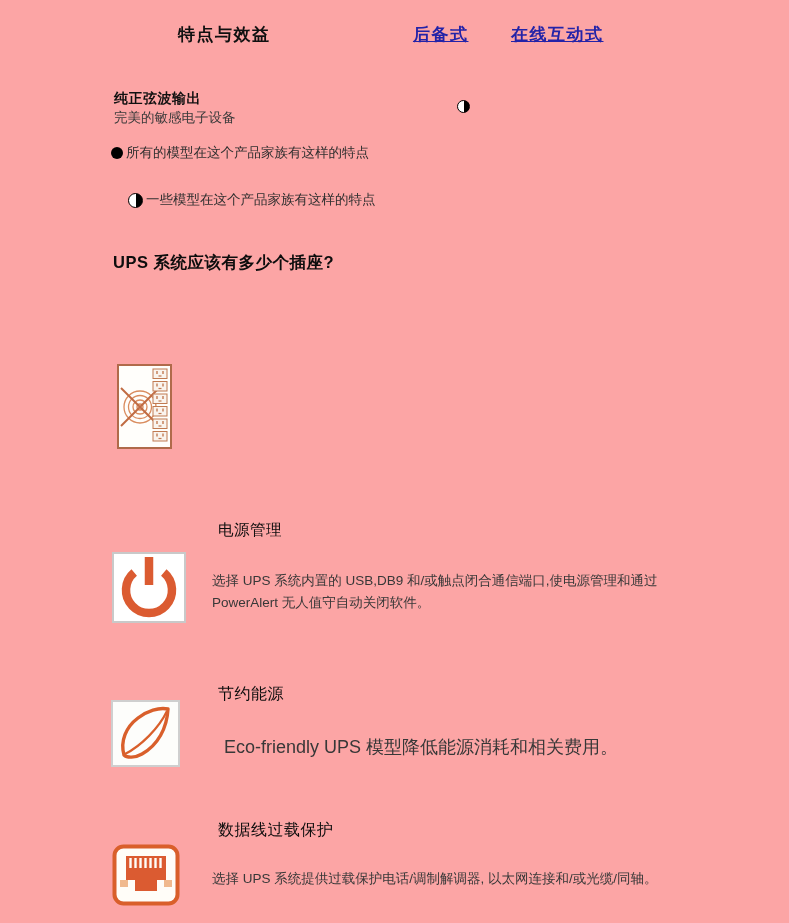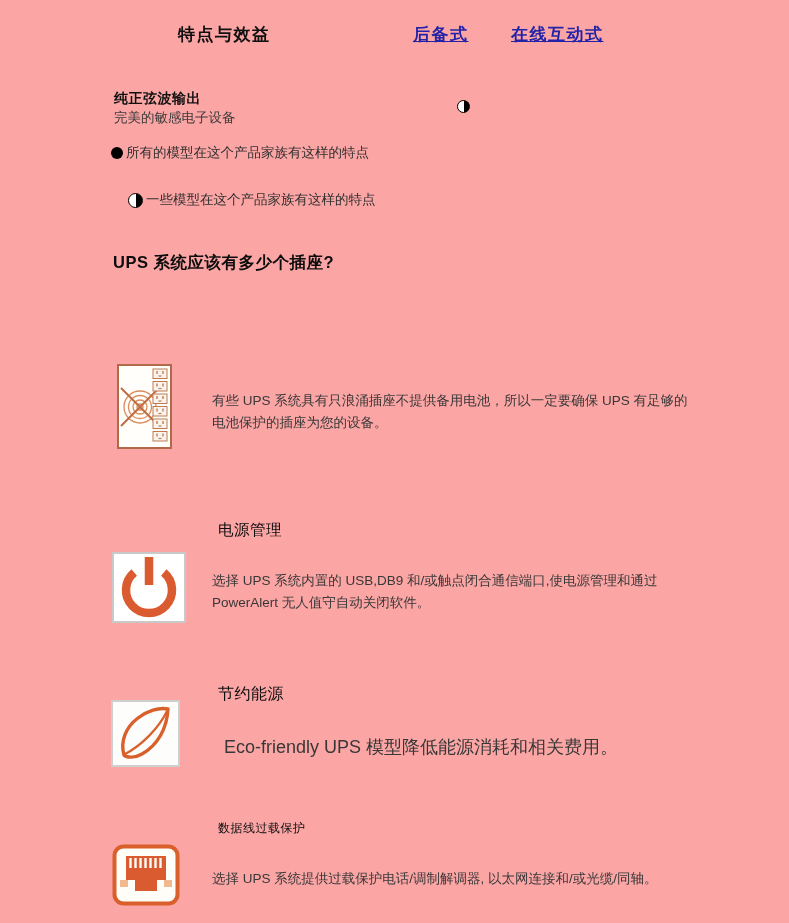--- a/index.html
+++ b/index.html
@@ -39,21 +39,21 @@
 
   
   .body-txt { font-size:13.5px; line-height:21px; color:#383838; }
   .para-outlets { left:103px; top:308px; width:594px; }
   .note-outlets { left:212px; top:390px; width:478px; line-height:22px; }
   .power-title { left:218px; top:520px; }
   .power-text  { left:212px; top:570px; width:466px; line-height:22px; }
   .hid-line    { left:98px;  top:634px; width:606px; font-size:13px; color:#333; }
   .eco-title   { left:218px; top:684px; }
   .eco-text    { left:208px; top:735px; font-size:18px; color:#383838;margin-left:16px; }
-  .data-title  { left:218px; top:820px; font-size:12px; }
+  .data-title  { left:218px; top:820px; font-size:16px; }
   .data-text   { left:212px; top:867px; width:478px; line-height:23px; }
 
   
   .icon-box { display:block; }
   .outlet-icon { left:117px; top:364px; }
   .power-icon  { left:112px; top:552px; }
   .leaf-icon   { left:111px; top:700px; }
   .rj45-icon   { left:112px; top:844px; }
 </style>
 </head>
@@ -124,21 +124,20 @@
           <line x1="5.5" y1="7" x2="8.5" y2="7" stroke="#C07A52" stroke-width="1.2"></line>
         </g>
       <g transform="translate(36,67.5)">
           <rect width="14" height="9.5" fill="#FAF4EE" stroke="#C07A52"></rect>
           <line x1="4" y1="2" x2="4" y2="5" stroke="#C07A52" stroke-width="1.4"></line>
           <line x1="10" y1="2" x2="10" y2="5" stroke="#C07A52" stroke-width="1.4"></line>
           <line x1="5.5" y1="7" x2="8.5" y2="7" stroke="#C07A52" stroke-width="1.2"></line>
         </g>
     </g>
   </svg>
-  <div class="abs body-txt note-outlets">有些 UPS 系统具有只浪涌插座不提供备用电池，所以一定要确保 UPS 有足够的电池保护的插座为您的设备。</div>
 
 
   <span class="abs h-sub power-title">电源管理</span>
   <svg class="abs icon-box power-icon" width="74" height="71" viewBox="0 0 74 71">
     <rect x="1" y="1" width="72" height="69" fill="#ffffff" stroke="#C9C9C9" stroke-width="2"></rect>
     <path d="M51.8,20.4 A23,23 0 1 1 22.2,20.4" fill="none" stroke="#DB5B31" stroke-width="8.5"></path>
     <line x1="37" y1="5" x2="37" y2="33" stroke="#DB5B31" stroke-width="8.5"></line>
   </svg>
   <div class="abs body-txt power-text">选择 UPS 系统内置的 USB,DB9 和/或触点闭合通信端口,使电源管理和通过 PowerAlert 无人值守自动关闭软件。</div>
 

